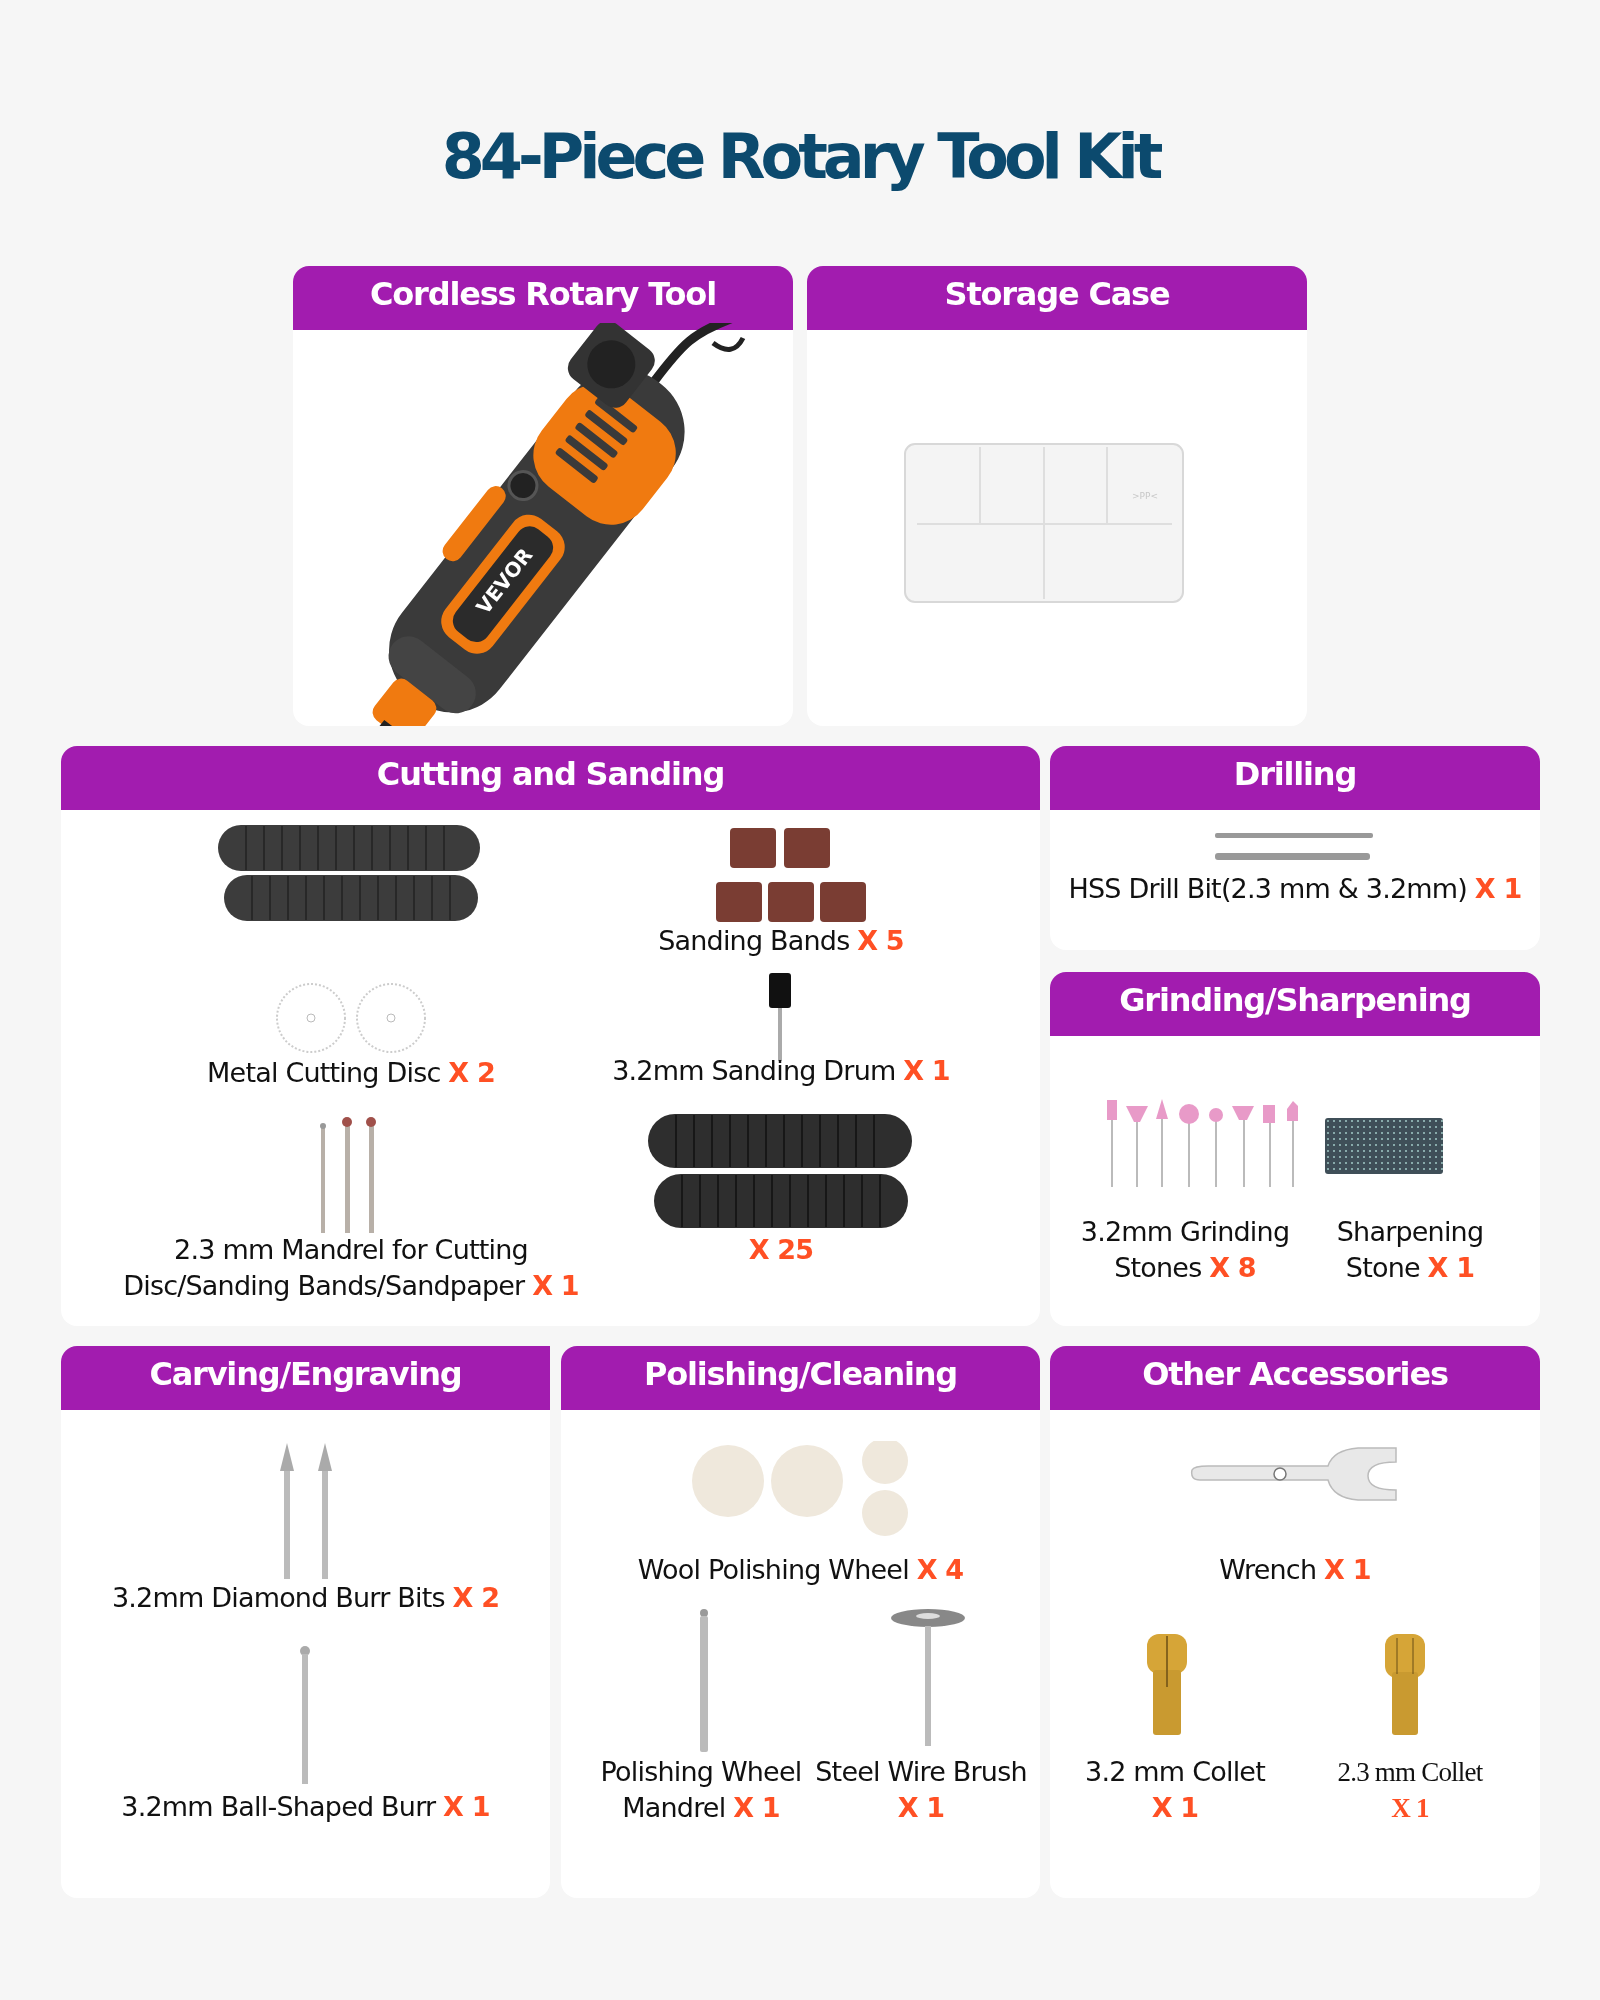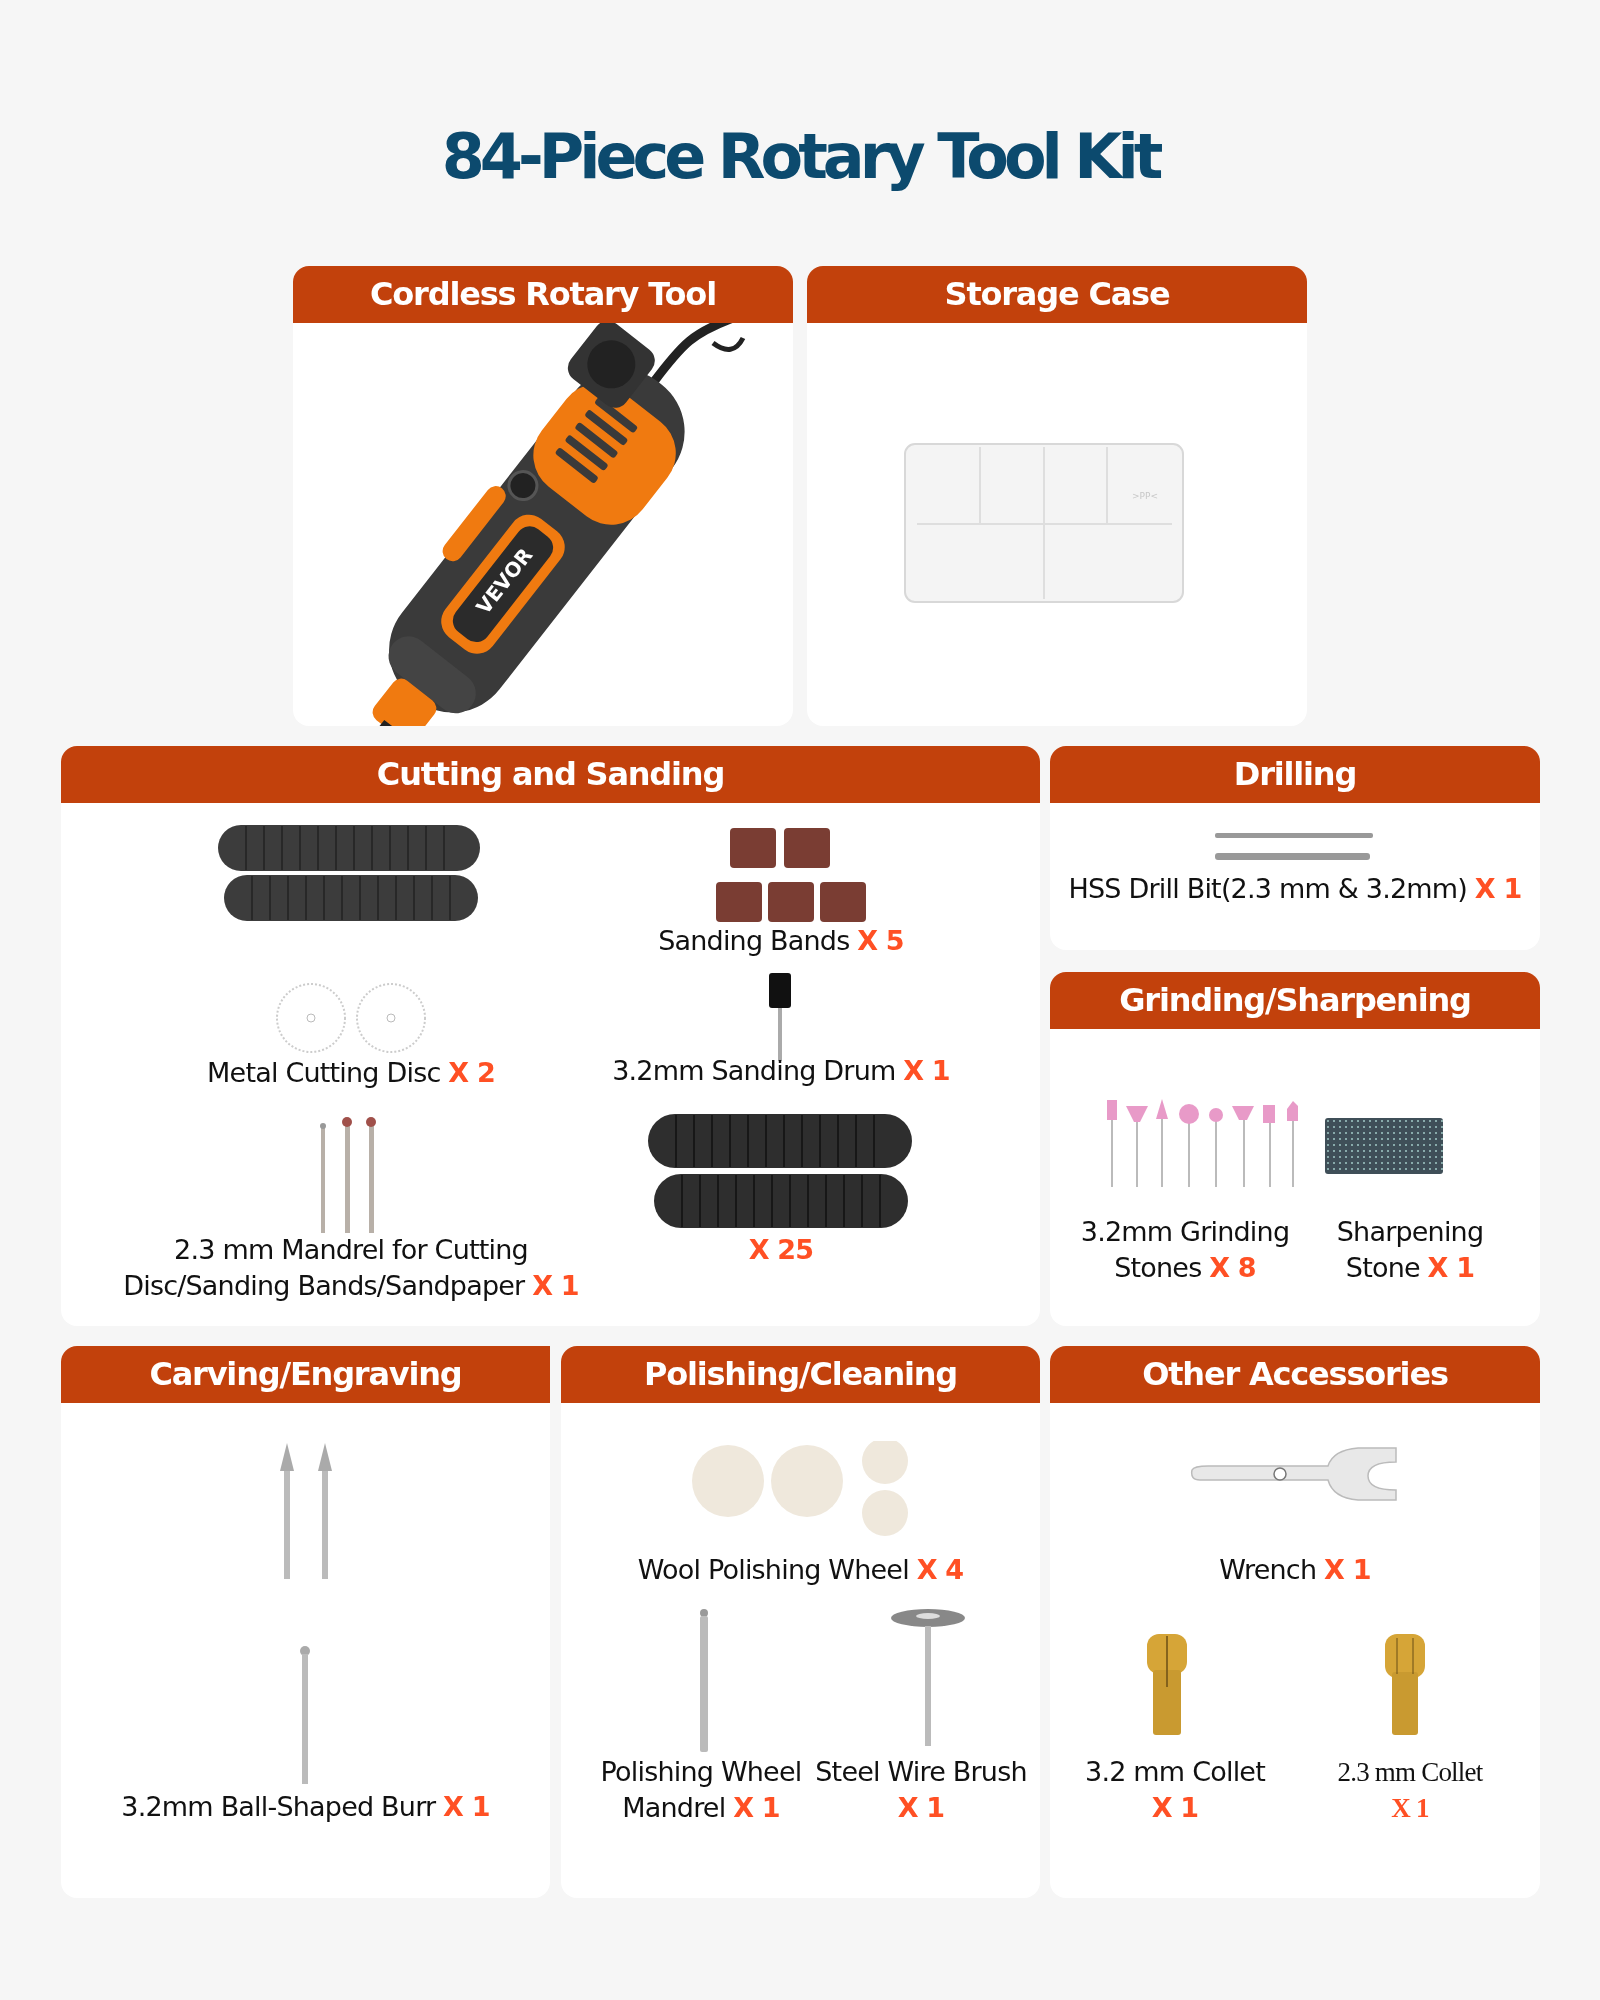--- a/index.html
+++ b/index.html
@@ -2,21 +2,21 @@
 <html><head>
 <meta charset="utf-8">
 <style>
   * { box-sizing: border-box; margin: 0; padding: 0; }
   html, body { width: 1600px; height: 2000px; background: #f6f6f6; overflow: hidden; }
   body { position: relative; font-family: "Liberation Sans", "DejaVu Sans", sans-serif; color: #111; }
   .title { position: absolute; left: 0; top: 107px; width: 1600px; text-align: center;
     font-family: "DejaVu Sans", sans-serif; font-weight: bold; font-size: 62px; letter-spacing: -5px;
     color: #0c4a6e; line-height: 100px; }
   .card { position: absolute; background: #fff; border-radius: 16px; overflow: hidden; }
-  .card .hdr { height: 57px; background: #c2410c; color: #fff; text-align: center;
+  .card .hdr { height: 64px; background: #a21caf; color: #fff; text-align: center;
     font-family: "DejaVu Sans", sans-serif; font-weight: bold; font-size: 32px; letter-spacing: -1.2px;
     line-height: 56px; }
   .lbl { position: absolute; text-align: center; font-size: 27px; line-height: 36px; color: #111;
     font-family: "DejaVu Sans", sans-serif; letter-spacing: -0.8px; white-space: nowrap; }
   .qty { color: #ff5024; font-weight: bold; }
   .pic { position: absolute; }
 </style>
 </head>
 <body>
 
@@ -177,20 +177,23 @@
 </div>
 
 <div class="card" style="left:61px;top:1346px;width:489px;height:552px;border-top-right-radius:0;">
   <div class="hdr">Carving/Engraving</div>
   <svg class="pic" style="left:210px;top:95px;" width="70" height="140">
     <polygon points="16,2 9,30 23,30" fill="#aaa"></polygon>
       <rect x="13" y="30" width="6" height="108" fill="#bbb"></rect>
     <polygon points="54,2 47,30 61,30" fill="#aaa"></polygon>
       <rect x="51" y="30" width="6" height="108" fill="#bbb"></rect>
   </svg>
+  <div class="lbl" style="left:0;top:234px;width:489px;">
+    <span>3.2mm Diamond Burr Bits</span> <span class="qty">X 2</span>
+  </div>
   <svg class="pic" style="left:236px;top:300px;" width="16" height="140">
     <circle cx="8" cy="5" r="5" fill="#aaa"></circle>
       <rect x="5" y="8" width="6" height="130" fill="#bbb"></rect>
   </svg>
   <div class="lbl" style="left:0;top:443px;width:489px;">
     <span>3.2mm Ball-Shaped Burr</span> <span class="qty">X 1</span>
   </div>
 </div>
 
 <div class="card" style="left:561px;top:1346px;width:479px;height:552px;">

